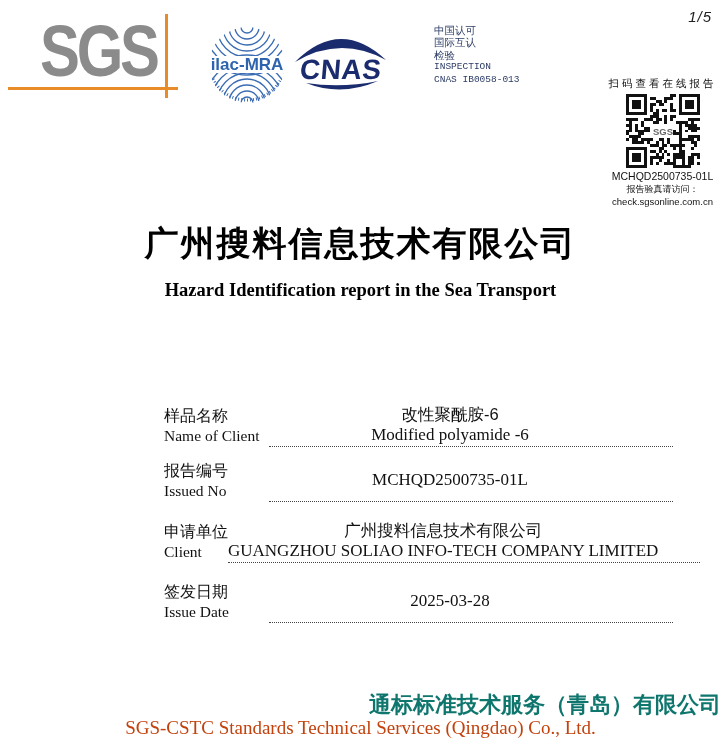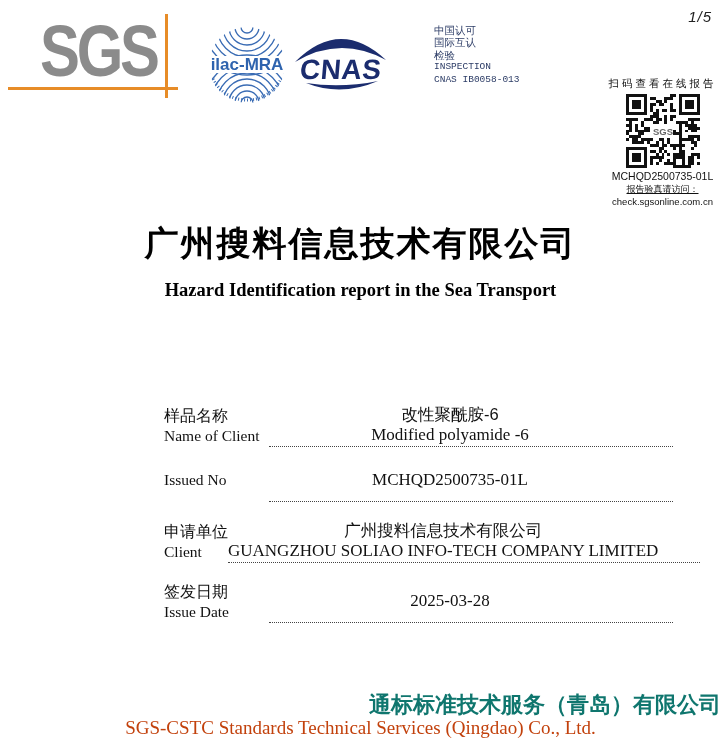--- a/index.html
+++ b/index.html
@@ -22,21 +22,21 @@
   .cnas{position:absolute;left:293px;top:26px;width:95px;height:66px;}
   
   .accred{position:absolute;left:387px;top:24px;width:110px;font-size:10.5px;
     line-height:12.4px;color:#2c3c66;margin-left:47px;}
   .accred .mono{font-family:"Liberation Mono",monospace;font-size:9.5px;letter-spacing:0;}
   
   .qrblock{position:absolute;left:605px;top:77px;width:115px;text-align:center;color:#111;}
   .qr-caption{font-size:10.5px;letter-spacing:3px;white-space:nowrap;}
   .qrsvg{display:block;margin:3px auto 0;width:74px;height:74px;background:#fff;}
   .qr-repno{font-size:10.5px;margin-top:2px;}
-  .qr-hint{font-size:9px;margin-top:1px;text-decoration:underline;}
+  .qr-hint{font-size:9px;margin-top:1px;}
   .qr-url{font-size:9.5px;}
   
   .title-zh{position:absolute;top:221px;left:0;width:100%;text-align:center;
     font-size:34px;font-weight:bold;letter-spacing:2px;color:#000;}
   .title-en{position:absolute;top:280px;left:0;width:100%;text-align:center;
     font-family:"Liberation Serif",serif;font-weight:bold;font-size:18.5px;color:#000;}
   
   .row{position:absolute;left:164px;width:509px;height:44px;display:flex;}
   .row .lbl{width:105px;display:flex;flex-direction:column;justify-content:center;
     white-space:nowrap;}
@@ -332,20 +332,21 @@
       <div class="lbl-en">Name of Client</div>
     </div>
     <div class="val">
       <div class="val-zh">改性聚酰胺-6</div>
       <div class="val-en">Modified polyamide -6</div>
     </div>
   </div>
 
   <div class="row row2">
     <div class="lbl">
+      <div class="lbl-zh">报告编号</div>
       <div class="lbl-en">Issued No</div>
     </div>
     <div class="val">
       <div class="val-zh"></div>
       <div class="val-en">MCHQD2500735-01L</div>
     </div>
   </div>
 
   <div class="row row3">
     <div class="lbl">

